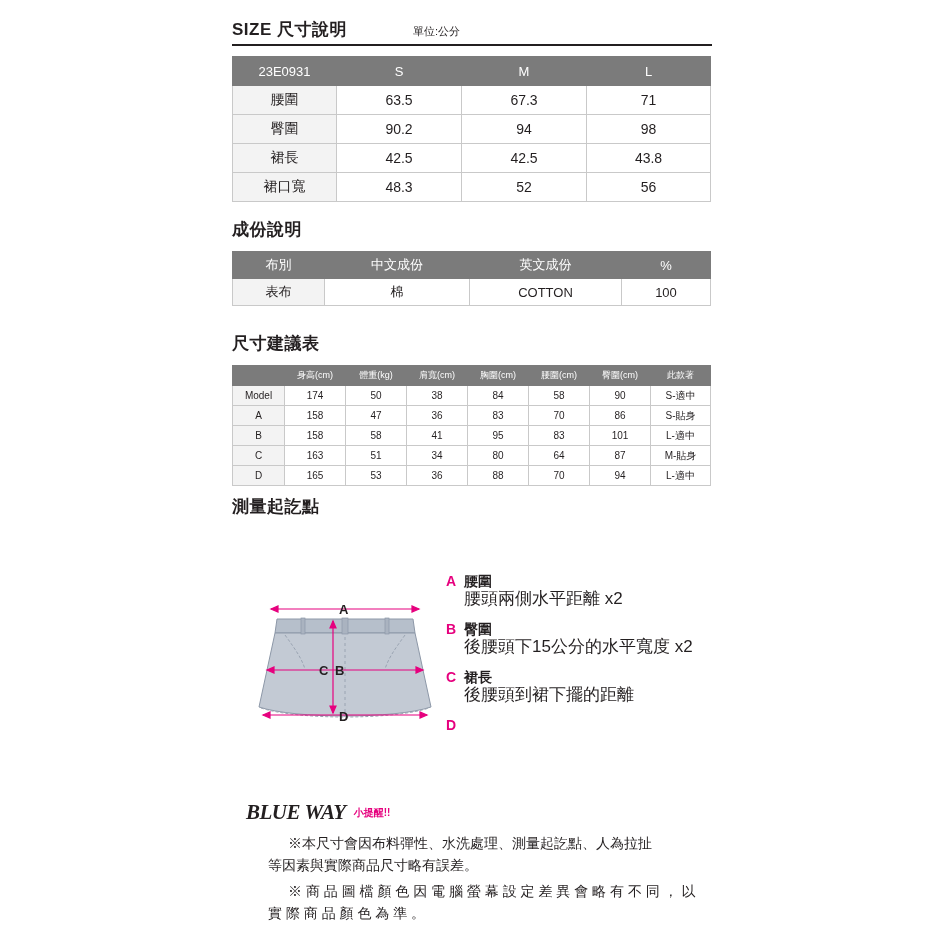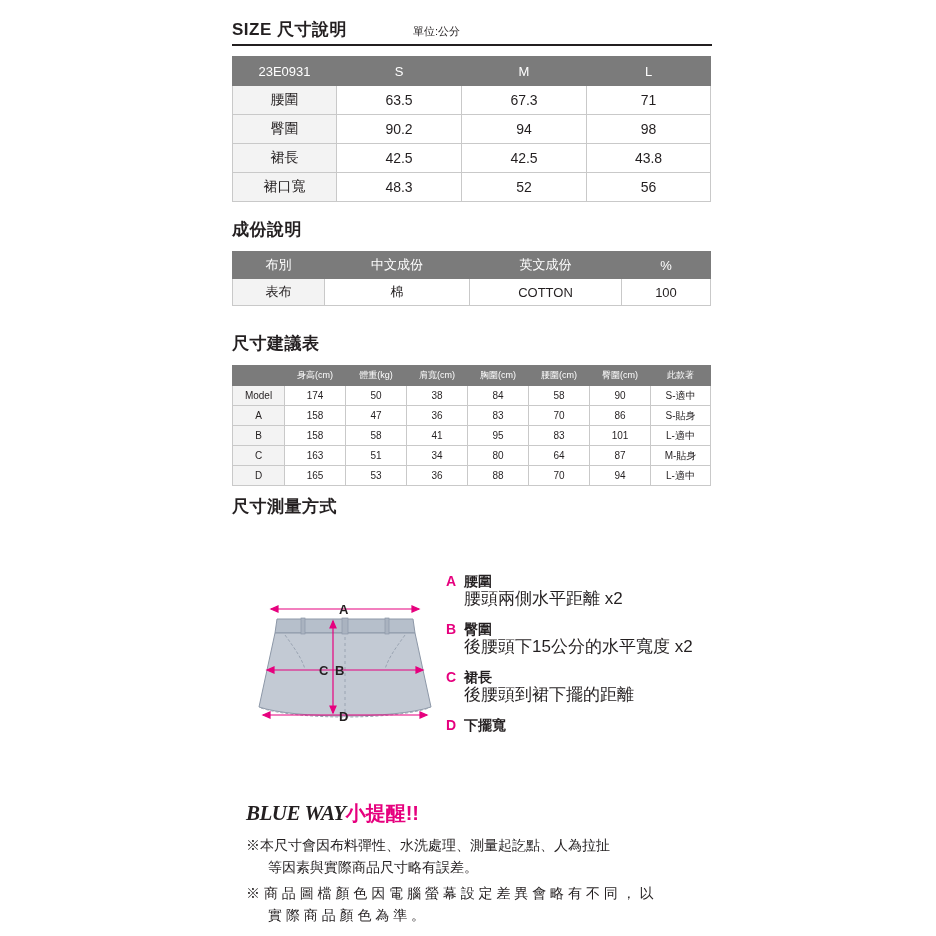--- a/index.html
+++ b/index.html
@@ -137,25 +137,27 @@
   .brand {
     font-family: "Liberation Serif", serif;
     font-style: italic;
     font-weight: bold;
     font-size: 21px;
     letter-spacing: -0.5px;
   }
   .remind {
     color: #e6007e;
     font-weight: bold;
-    font-size: 20px;
+    font-size: 10px;
+    margin-left: 8px;
   }
   .notice-line {
     font-size: 14px;
     line-height: 22px;
+    margin-left: 42px;
   }
   .notice-indent {
     margin-left: 22px;
   }
 </style>
 </head>
 <body>
 
 <div class="page">
 
@@ -311,21 +313,21 @@
           <td>36</td>
           <td>88</td>
           <td>70</td>
           <td>94</td>
           <td>L-適中</td>
         </tr>
       </tbody>
     </table>
   </div>
 
-  <div style="position:absolute; left:232px; top:495px;" class="sec-title">尺寸測量方式</div>
+  <div style="position:absolute; left:232px; top:495px;" class="sec-title">測量起訖點</div>
 
   <div style="position:absolute; left:245px; top:595px; width:200px; height:145px;">
     <svg width="200" height="145" viewBox="0 0 200 145">
 
       <path d="M32,24 L168,24 L170,38 L30,38 Z" fill="#b6bfcb" stroke="#8d98a8" stroke-width="1"></path>
 
       <path d="M30,38 L170,38 L186,112 C150,124 50,124 14,112 Z" fill="#c3cad4" stroke="#8d98a8" stroke-width="1"></path>
 
       <path d="M100,24 L100,122" stroke="#9aa4b2" stroke-width="1" fill="none" stroke-dasharray="3,3"></path>
 
@@ -391,21 +393,20 @@
       <div class="legend-letter">C</div>
       <div class="legend-body">
         <div class="legend-title">裙長</div>
         <div class="legend-desc">後腰頭到裙下擺的距離</div>
       </div>
     </div>
 
     <div class="legend-row">
       <div class="legend-letter">D</div>
       <div class="legend-body">
-        <div class="legend-title">下擺寬</div>
       </div>
     </div>
 
   </div>
 
   <div style="position:absolute; left:246px; top:800px; width:470px;">
     <div style="display:flex; align-items:center;">
       <div class="brand">BLUE WAY</div>
       <div class="remind">小提醒!!</div>
     </div>

